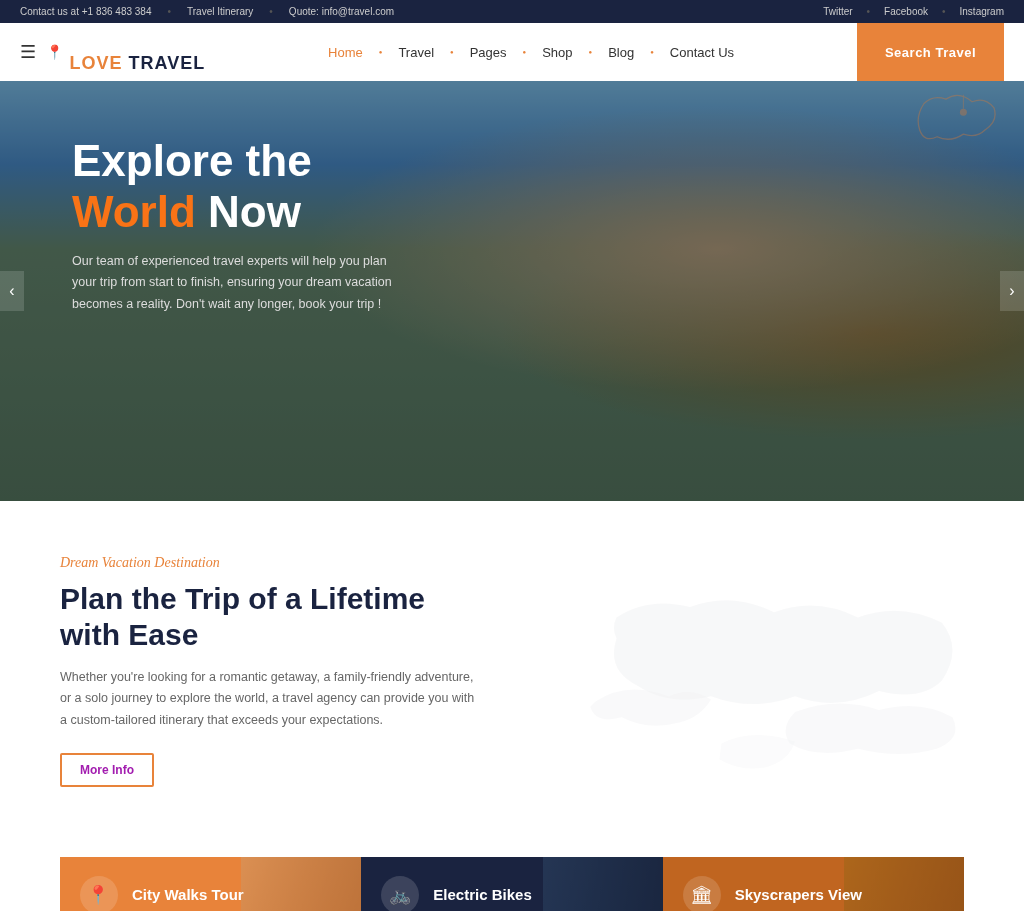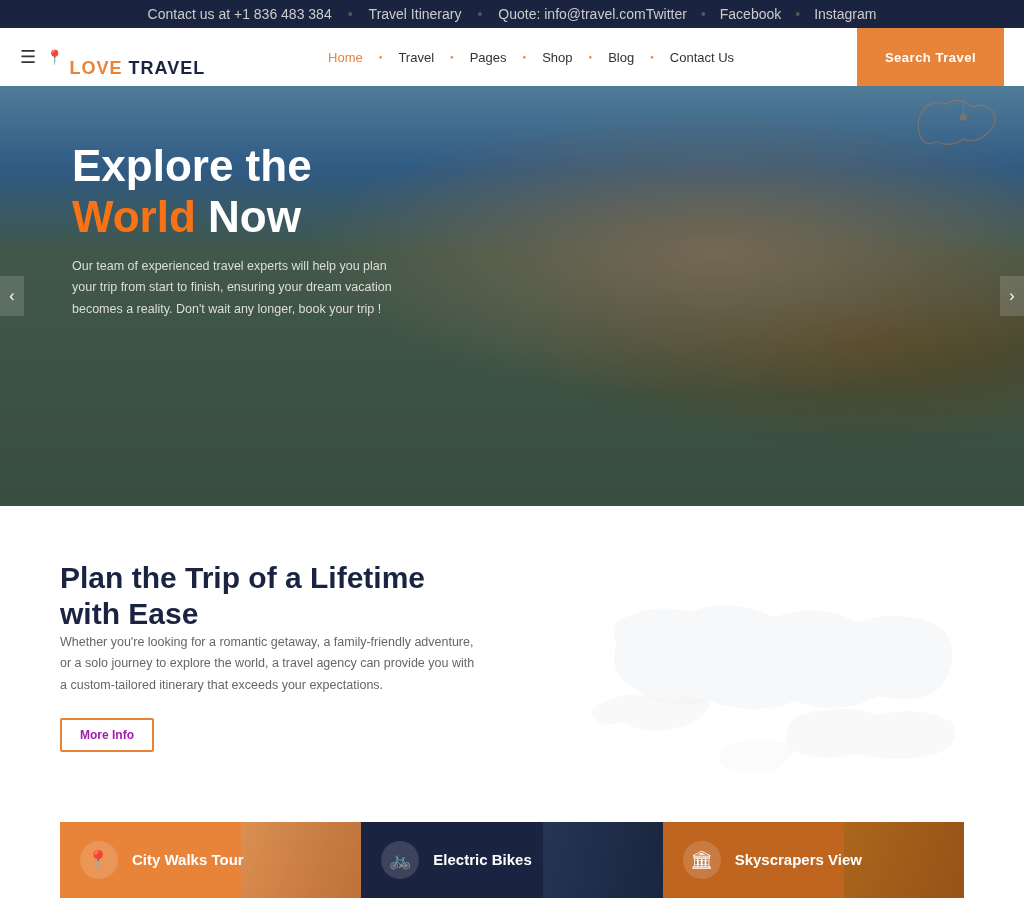--- a/index.html
+++ b/index.html
@@ -2,24 +2,24 @@
 <html><head>
   <meta charset="utf-8">
   <style>
     * { margin: 0; padding: 0; box-sizing: border-box; }
     body { font-family: 'Segoe UI', Arial, sans-serif; width: 1024px; overflow-x: hidden; background: #fff; }
 
     
     .top-bar {
       background: #1a2340;
       color: #ccc;
-      font-size: 14px;
+      font-size: 10px;
       padding: 6px 20px;
       display: flex;
-      justify-content: center;
+      justify-content: space-between;
       align-items: center;
     }
     .top-bar-left { display: flex; gap: 16px; align-items: center; }
     .top-bar-left span { display: flex; align-items: center; gap: 4px; }
     .top-bar-right { display: flex; gap: 14px; }
     .top-bar-sep { color: #555; }
 
     
     .header {
       display: flex;
@@ -139,20 +139,21 @@
       color: #e8833a;
       font-style: italic;
       margin-bottom: 10px;
       font-family: Georgia, serif;
     }
     .section-title {
       font-size: 30px;
       font-weight: 800;
       color: #1a2340;
       line-height: 1.2;
+      margin-bottom: 14px;
       max-width: 400px;
     }
     .section-desc {
       font-size: 12.5px;
       color: #666;
       line-height: 1.7;
       max-width: 420px;
       margin-bottom: 22px;
     }
     .more-info-btn {
@@ -299,20 +300,21 @@
 
 <section class="section-dream">
   
   <svg class="world-map-bg" viewBox="0 0 400 300" xmlns="http://www.w3.org/2000/svg">
     <path d="M50,80 Q80,60 120,70 Q160,55 200,75 Q240,60 280,80 Q320,65 360,85 Q380,110 360,140 Q340,160 300,150 Q260,170 220,155 Q180,170 140,155 Q100,165 70,145 Q40,130 50,100 Q45,90 50,80Z" fill="#1a2340" opacity="0.5"></path>
     <path d="M30,160 Q60,140 100,155 Q120,145 140,158 Q130,175 110,180 Q80,188 55,175 Q30,182 25,165Z" fill="#1a2340" opacity="0.4"></path>
     <path d="M220,170 Q260,155 300,168 Q340,158 370,175 Q380,195 355,205 Q320,215 280,205 Q240,215 215,200 Q205,185 220,170Z" fill="#1a2340" opacity="0.4"></path>
     <path d="M150,200 Q180,185 220,198 Q215,215 195,222 Q170,228 148,215Z" fill="#1a2340" opacity="0.3"></path>
   </svg>
 
+  <p class="section-tag">Dream Vacation Destination</p>
   <h2 class="section-title">Plan the Trip of a Lifetime with Ease</h2>
   <p class="section-desc">Whether you're looking for a romantic getaway, a family-friendly adventure, or a solo journey to explore the world, a travel agency can provide you with a custom-tailored itinerary that exceeds your expectations.</p>
   <button class="more-info-btn">More Info</button>
 </section>
 
 <div class="tour-cards">
   <div class="tour-card tour-card-1">
     <div class="tour-card-icon">📍</div>
     <span class="tour-card-label">City Walks Tour</span>
     <div class="tour-card-bg" style="background: linear-gradient(to left, rgba(0,0,0,0.3), transparent), linear-gradient(135deg, #c4a882 0%, #a07850 100%);"></div>

